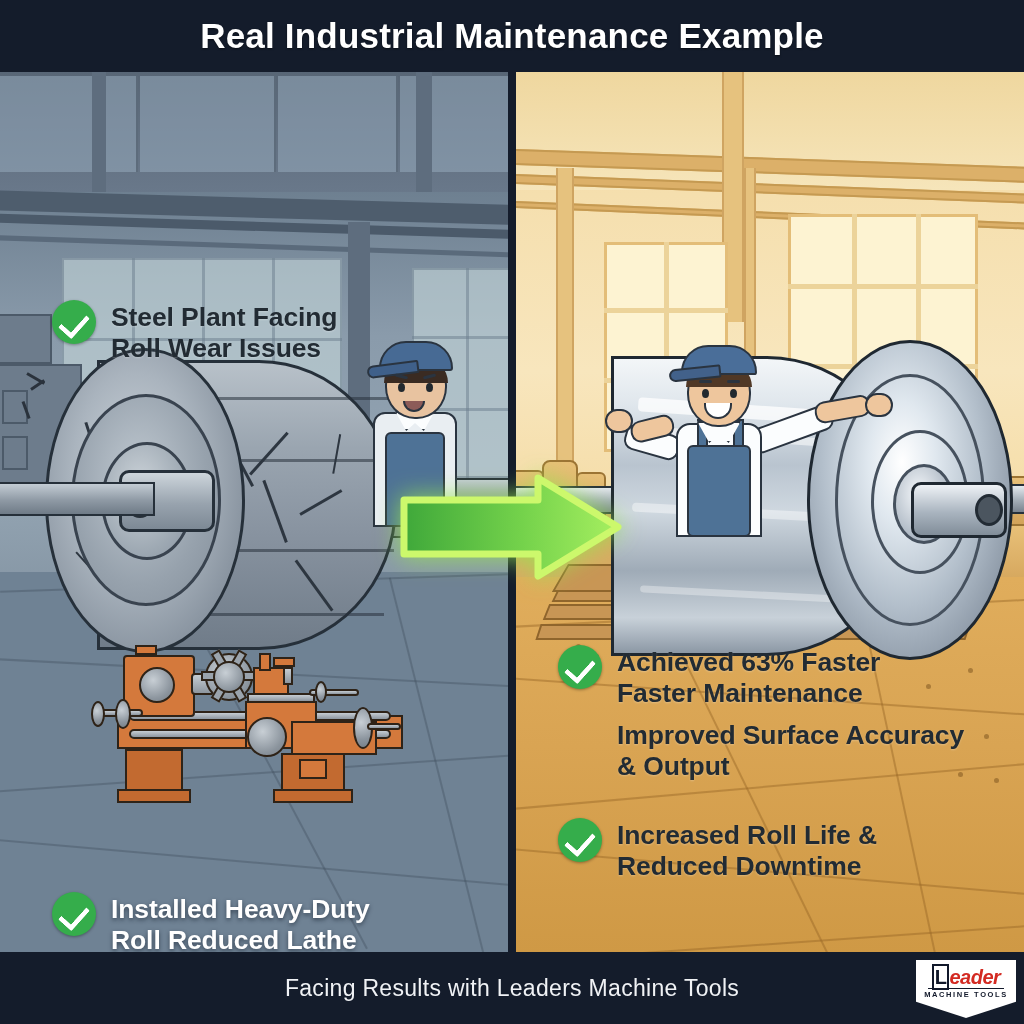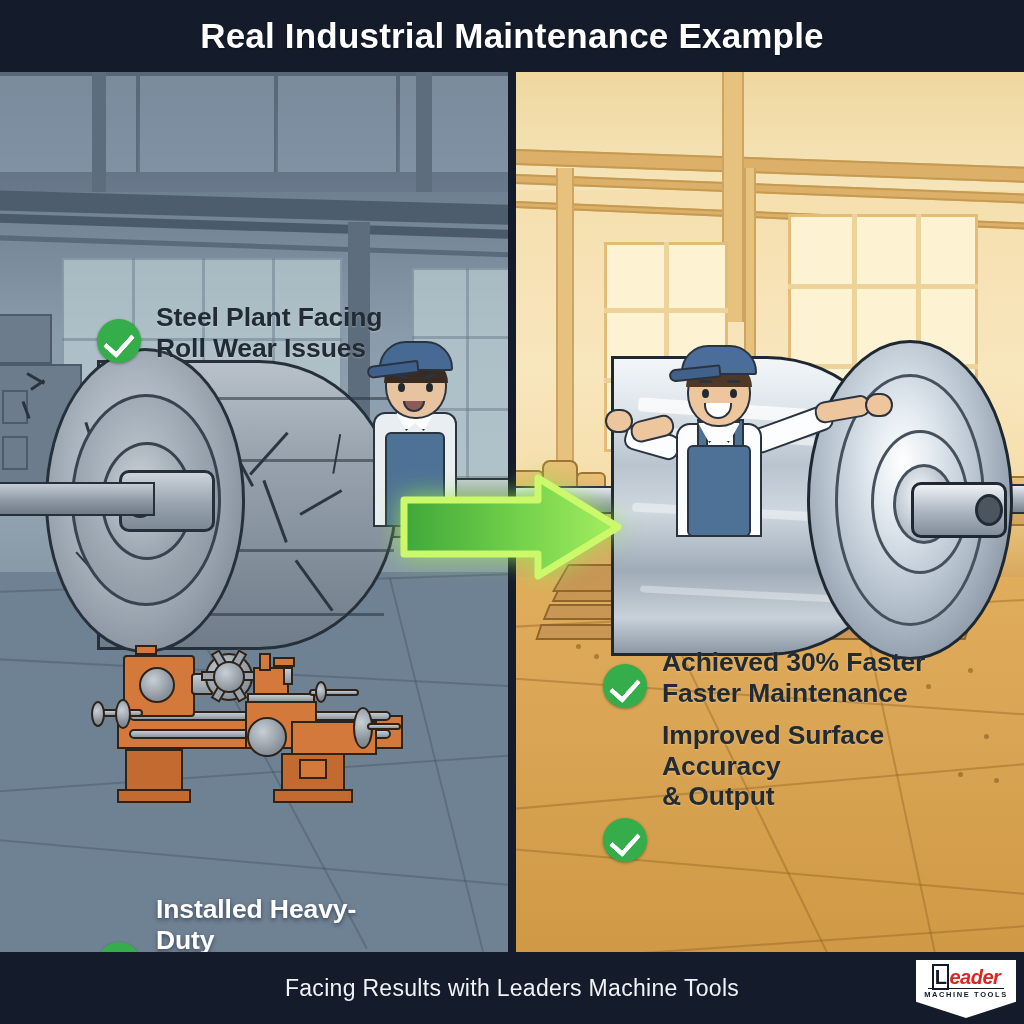--- a/index.html
+++ b/index.html
@@ -358,21 +358,21 @@
   .r-bench { position:absolute; background:#d8ab63; border:2.5px solid #9c7434; }
 
   
   .arrow {
     position:absolute; left:398px; top:472px; width:226px; height:110px;
     z-index:30;
     filter:drop-shadow(0 0 12px rgba(150,230,80,.85));
   }
 
   
-  .callout { position:absolute; display:flex; align-items:flex-end; z-index:40;padding-left:45px; }
+  .callout { position:absolute; display:flex; align-items:flex-start; z-index:40; }
   .check {
     flex:0 0 auto;
     width:44px; height:44px; border-radius:50%;
     background:#35ad4b;
     box-shadow:0 1px 3px rgba(0,0,0,.35);
     position:relative;
     margin-right:15px;
   }
   .check::after {
     content:"";
@@ -541,21 +541,21 @@
       </div>
 
       <div class="callout callout-1">
         <div class="check"></div>
         <div class="callout-text dark-text">Steel Plant Facing
 Roll Wear Issues</div>
       </div>
       <div class="callout callout-2">
         <div class="check"></div>
         <div class="callout-text light-text">Installed Heavy-Duty
-Roll Turning Lathe</div>
+Roll Reduced Lathe</div>
       </div>
     </div>
 
     <div class="divider"></div>
 
     <div class="panel panel-right">
       <div class="sky"></div>
       <div class="r-upperwall"></div>
 
       <div class="r-beam" style="left:-20px;top:86px;width:560px;height:16px;transform:rotate(2deg);"></div>
@@ -657,30 +657,32 @@
           <stop offset="55%" stop-color="#74d24b"></stop>
           <stop offset="100%" stop-color="#a6ef60"></stop>
         </linearGradient>
       </defs>
       <polygon points="6,28 140,28 140,6 220,55 140,104 140,82 6,82" fill="url(#argrad)" stroke="#ccf86c" stroke-width="7" stroke-linejoin="round"></polygon>
     </svg>
   </div>
 
   <div class="callout callout-3">
     <div class="check"></div>
-    <div class="callout-text dark-text">Achieved 30% Faster
+    <div class="callout-text dark-text">Achieved 63% Faster
 Faster Maintenance</div>
   </div>
   <div class="callout callout-4 no-check">
     <div class="check"></div>
     <div class="callout-text dark-text">Improved Surface Accuracy
 &amp; Output</div>
   </div>
   <div class="callout callout-5">
     <div class="check"></div>
+    <div class="callout-text dark-text">Increased Roll Life &amp;
+Reduced Downtime</div>
   </div>
 
   <div class="footer">
     <div class="footer-text">Facing Results with Leaders Machine Tools</div>
   </div>
 
   <div class="logo">
     <div class="logo-shield"></div>
     <div class="logo-word"><span class="logo-L">L</span><span>eader</span></div>
     <div class="logo-rule"></div>

